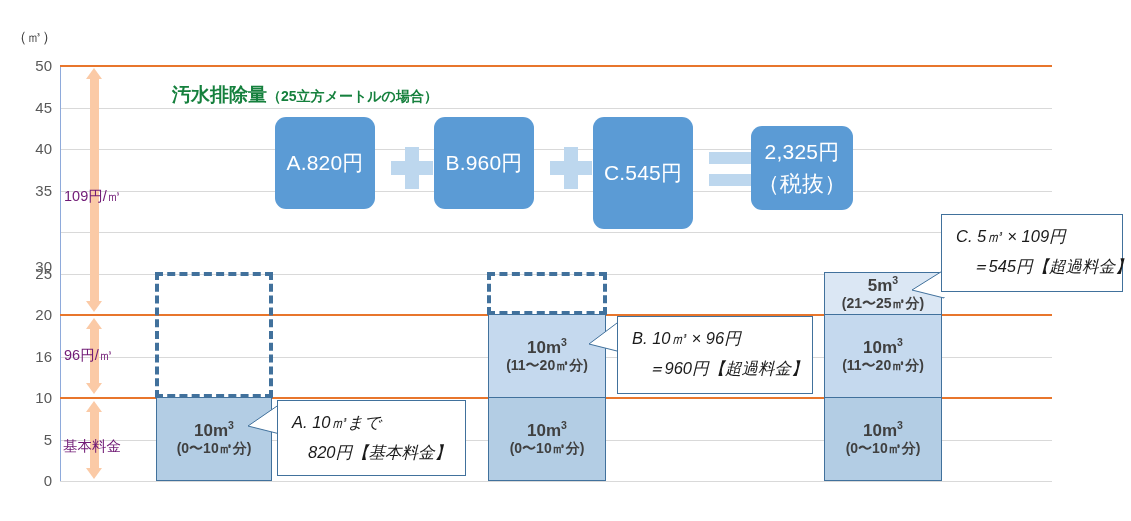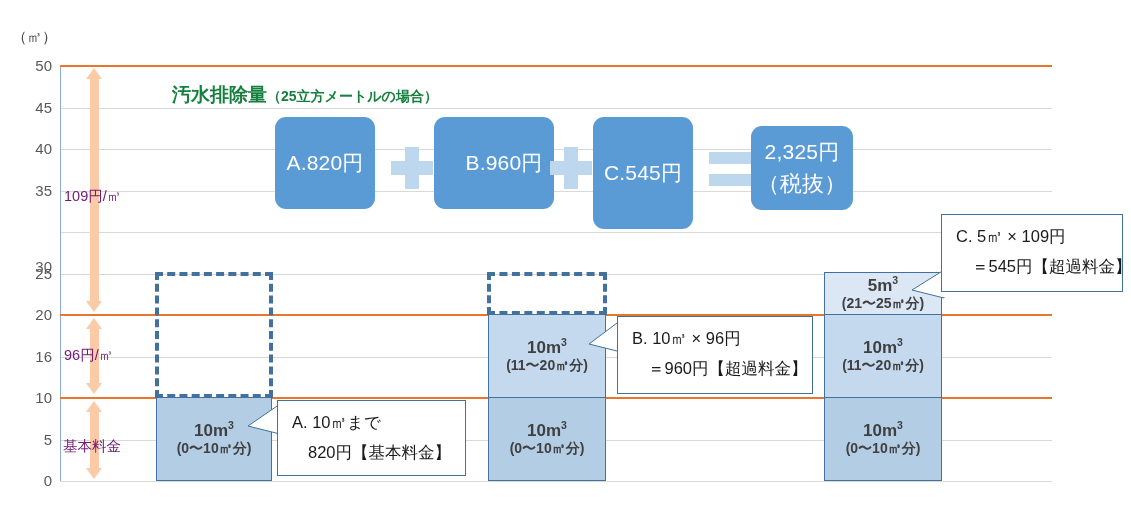--- a/index.html
+++ b/index.html
@@ -75,21 +75,21 @@
     position:absolute;box-sizing:border-box;
     border:4px dashed #41719c;background:transparent;
   }
 
   
   .callout{
     position:absolute;background:#ffffff;border:1px solid #41719c;box-sizing:border-box;
     font-size:16.5px;color:#1a1a1a;line-height:30px;padding:6px 10px 6px 14px;
     white-space:nowrap;
   }
-  .callout .ln{display:block;}
+  .callout .ln{display:block;font-style:italic;}
   .callout .ln.ind{padding-left:16px;}
 
   sup.m3{font-size:.62em;vertical-align:super;line-height:0;}
 </style>
 </head>
 <body>
 
 <div id="stage">
 
   <div class="unit-label">（㎥）</div>
@@ -145,21 +145,21 @@
   <div class="rate-label" style="left:64px;top:187px;">109円/㎥</div>
   <div class="rate-label" style="left:64px;top:346px;">96円/㎥</div>
   <div class="rate-label" style="left:63px;top:437px;">基本料金</div>
 
   <div class="title"><span>汚水排除量</span><span class="sub">（25立方メートルの場合）</span></div>
 
   <div class="pill" style="left:275px;top:117px;width:100px;height:92px;">
     <span>A.820円</span>
   </div>
   <div class="plus" style="left:391px;top:147px;"></div>
-  <div class="pill" style="left:434px;top:117px;width:100px;height:92px;padding-left:20px;">
+  <div class="pill" style="left:434px;top:117px;width:100px;height:92px;">
     <span>B.960円</span>
   </div>
   <div class="plus" style="left:550px;top:147px;"></div>
   <div class="pill" style="left:593px;top:117px;width:100px;height:112px;">
     <span>C.545円</span>
   </div>
   <div class="equals" style="left:709px;top:152px;"></div>
   <div class="pill" style="left:751px;top:126px;width:102px;height:84px;">
     <span>2,325円</span>
     <span class="small">（税抜）</span>

